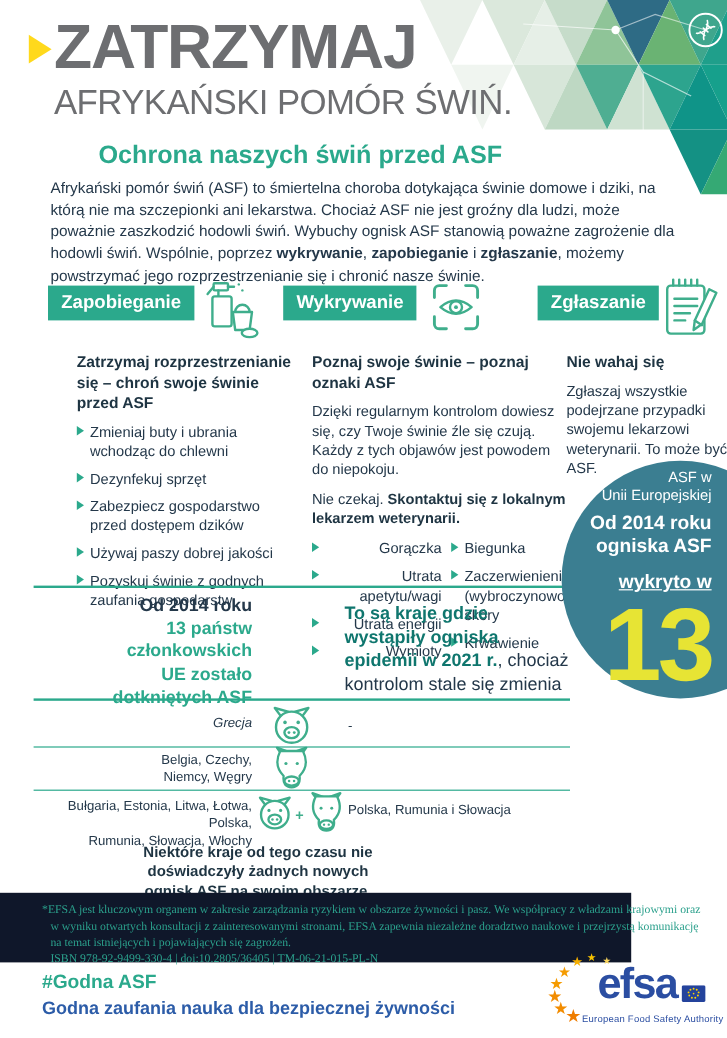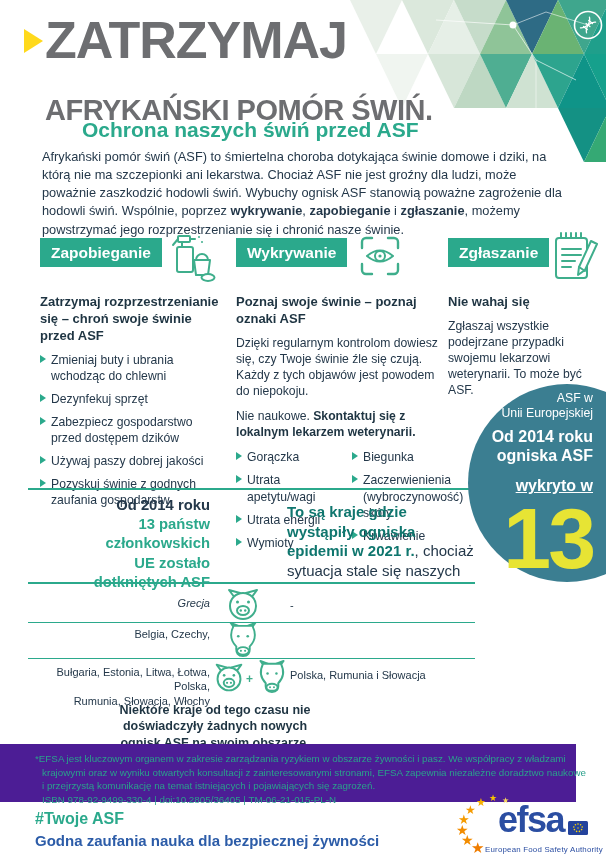--- a/index.html
+++ b/index.html
@@ -5,33 +5,33 @@
   html,body{margin:0;padding:0;background:#fff;}
   .page{position:relative;width:606px;height:865px;background:#fff;overflow:hidden;
         font-family:"Liberation Sans","DejaVu Sans",sans-serif;color:#24384A;}
   .abs{position:absolute;}
 
   
   .mosaic{position:absolute;top:0;right:0;width:320px;height:162px;}
   .brand-arrow{position:absolute;left:24px;top:29px;width:0;height:0;
       border-left:19px solid #FFD91C;border-top:12px solid transparent;border-bottom:12px solid transparent;}
   .title{position:absolute;left:45px;top:10px;font-size:52px;font-weight:800;color:#6D6E71;letter-spacing:-1px;}
-  .subtitle{position:absolute;left:45px;top:70px;font-size:29px;font-weight:700;color:#6D6E71;letter-spacing:-0.5px;margin-top:24px;}
+  .subtitle{position:absolute;left:45px;top:70px;font-size:29px;font-weight:400;color:#6D6E71;letter-spacing:-0.5px;}
 
   
   .intro-h{position:absolute;left:42px;top:118px;font-size:21px;font-weight:700;color:#2BA98C;margin-left:40px;}
   .intro-p{position:absolute;left:42px;top:148px;width:524px;font-size:12.8px;line-height:1.42;}
 
   
   .btn{position:absolute;top:238px;height:29px;line-height:29px;padding:0 11px;background:#2BA98C;
        color:#fff;font-size:15.5px;font-weight:700;}
   .icon{position:absolute;}
 
   
-  .col{position:absolute;top:294px;font-size:12.2px;line-height:1.32;}
+  .col{position:absolute;top:294px;font-size:12.2px;line-height:1.32;margin-left:24px;}
   .col h4{margin:0 0 7px 0;font-size:13px;line-height:1.3;color:#1E3442;}
   .col p{margin:0 0 9px 0;}
   ul.blist{list-style:none;margin:0;padding:0;}
   ul.blist li{position:relative;padding-left:11px;margin:0 0 7px 0;}
   .tri{position:absolute;left:0;top:3px;width:0;height:0;
        border-left:6px solid #2BA98C;border-top:4px solid transparent;border-bottom:4px solid transparent;}
   .sym-wrap{display:flex;gap:8px;}
   .sym-wrap ul.blist{flex:0 0 auto;}
   .sym-wrap li{margin-bottom:9px;}
 
@@ -55,21 +55,21 @@
   .stats-right b{color:#0f766e;}
 
   .trow-left{position:absolute;left:20px;width:190px;text-align:right;font-size:11px;line-height:1.3;}
   .trow-right{position:absolute;left:290px;width:200px;font-size:11px;line-height:1.3;}
   .plus{position:absolute;font-size:12px;font-weight:700;color:#3FAE8C;}
 
   .note{position:absolute;left:75px;top:702px;width:280px;text-align:center;
         font-size:12.5px;font-weight:700;line-height:1.3;color:#1E3442;}
 
   
-  .band{position:absolute;left:0;top:744px;width:576px;height:58px;background:#4c1d95;}
+  .band{position:absolute;left:0;top:744px;width:526px;height:58px;background:#0f172a;font-family:Liberation Serif, serif;}
   .band p{margin:0;padding-left:7px;text-indent:-7px;width:545px;
           font-size:9.8px;line-height:1.38;color:#2BA08C;}
   .band .inner{position:absolute;left:35px;top:8px;}
 
   
   .hashtag{position:absolute;left:35px;top:810px;font-size:16px;font-weight:700;color:#2BA98C;}
   .tagline{position:absolute;left:35px;top:832px;font-size:15px;font-weight:600;color:#2C5CA8;}
   .efsa{position:absolute;left:455px;top:797px;width:150px;height:62px;}
   .efsa .word{position:absolute;left:43px;top:2px;font-size:36px;font-weight:700;color:#2B4EA2;letter-spacing:-1.5px;}
   .efsa .sub{position:absolute;left:6px;top:48px;font-size:7.9px;color:#2B4EA2;letter-spacing:0.2px;padding-left:24px;}
@@ -164,23 +164,23 @@
       <li><span class="tri"></span><span>Dezynfekuj sprzęt</span></li>
       <li><span class="tri"></span><span>Zabezpiecz gospodarstwo przed dostępem dzików</span></li>
       <li><span class="tri"></span><span>Używaj paszy dobrej jakości</span></li>
       <li><span class="tri"></span><span>Pozyskuj świnie z godnych zaufania gospodarstw</span></li>
     </ul>
   </div>
 
   <div class="col" style="left:236px;width:215px;">
     <h4>Poznaj swoje świnie – poznaj oznaki ASF</h4>
     <p>Dzięki regularnym kontrolom dowiesz się, czy Twoje świnie źle się czują. Każdy z tych objawów jest powodem do niepokoju.</p>
-    <p><span>Nie naukowe. </span><b style="color:#1E3442;">Skontaktuj się z lokalnym lekarzem weterynarii.</b></p>
+    <p><span>Nie czekaj. </span><b style="color:#1E3442;">Skontaktuj się z lokalnym lekarzem weterynarii.</b></p>
     <div class="sym-wrap">
-      <ul class="blist" style="width:108px;">
+      <ul class="blist" style="width:108px;text-align:right;">
         <li><span class="tri"></span><span>Gorączka</span></li>
         <li><span class="tri"></span><span>Utrata apetytu/wagi</span></li>
         <li><span class="tri"></span><span>Utrata energii</span></li>
         <li><span class="tri"></span><span>Wymioty</span></li>
       </ul>
       <ul class="blist" style="width:100px;">
         <li><span class="tri"></span><span>Biegunka</span></li>
         <li><span class="tri"></span><span>Zaczerwienienia (wybroczynowość) skóry</span></li>
         <li><span class="tri"></span><span>Krwawienie</span></li>
       </ul>
@@ -210,21 +210,21 @@
   <div class="hr" style="top:488px;height:2px;"></div>
 
   <div class="stats-left">
     <div class="plain">Od 2014 roku</div>
     <div class="teal">13 państw</div>
     <div class="teal">członkowskich</div>
     <div class="teal">UE zostało</div>
     <div class="teal">dotkniętych ASF</div>
   </div>
 
-  <div class="stats-right"><b>To są kraje gdzie wystąpiły ogniska epidemii w 2021 r.</b><span>, chociaż sytuacja stale się naszych</span></div>
+  <div class="stats-right"><b>To są kraje gdzie wystąpiły ogniska epidemii w 2021 r.</b><span>, chociaż kontrolom stale się zmienia</span></div>
 
   <div class="hr" style="top:582px;height:2px;"></div>
 
   <div class="trow-left" style="top:596px;font-style:italic;">
     <div>Grecja</div>
   </div>
   <svg class="abs" style="left:225px;top:588px;" width="36" height="34" viewBox="0 0 36 34" fill="#ffffff" stroke="#3FAE8C" stroke-width="2" stroke-linejoin="round" stroke-linecap="round">
     <path d="M10,10 L4,2 L15,5"></path>
       <path d="M26,10 L32,2 L21,5"></path>
     <circle cx="18" cy="18" r="13"></circle>
@@ -234,20 +234,21 @@
     <circle cx="15.8" cy="22.5" r="1.2" fill="#3FAE8C" stroke="none"></circle>
     <circle cx="20.2" cy="22.5" r="1.2" fill="#3FAE8C" stroke="none"></circle>
   </svg>
   <div class="trow-right" style="top:598px;">
     <div>-</div>
   </div>
   <div class="hr" style="top:622px;height:1px;"></div>
 
   <div class="trow-left" style="top:627px;">
     <div>Belgia, Czechy,</div>
+    <div>Niemcy, Węgry</div>
   </div>
   <svg class="abs" style="left:226px;top:622px;" width="34" height="36" viewBox="0 0 36 38" fill="#ffffff" stroke="#3FAE8C" stroke-width="2" stroke-linejoin="round" stroke-linecap="round">
     <path d="M10,8 L5,1 L16,5"></path>
       <path d="M26,8 L31,1 L20,5"></path>
     <path d="M8,4 C4,12 5,20 11,26 C10,33 13,36 18,36 C23,36 26,33 25,26 C31,20 32,12 28,4 Z"></path>
     <circle cx="13" cy="15" r="1.4" fill="#3FAE8C" stroke="none"></circle>
     <circle cx="23" cy="15" r="1.4" fill="#3FAE8C" stroke="none"></circle>
     <ellipse cx="18" cy="30.5" rx="6.3" ry="4"></ellipse>
     <circle cx="15.8" cy="30.5" r="1.1" fill="#3FAE8C" stroke="none"></circle>
     <circle cx="20.2" cy="30.5" r="1.1" fill="#3FAE8C" stroke="none"></circle>
@@ -289,21 +290,21 @@
     <div>ognisk ASF na swoim obszarze.</div>
   </div>
 
   <div class="band">
     <div class="inner">
       <p><span>*</span><span>EFSA jest kluczowym organem w zakresie zarządzania ryzykiem w obszarze żywności i pasz. We współpracy z władzami krajowymi oraz w wyniku otwartych konsultacji z zainteresowanymi stronami, EFSA zapewnia niezależne doradztwo naukowe i przejrzystą komunikację na temat istniejących i pojawiających się zagrożeń.</span></p>
       <p style="text-indent:0;">ISBN 978-92-9499-330-4 | doi:10.2805/36405 | TM-06-21-015-PL-N</p>
     </div>
   </div>
 
-  <div class="hashtag">#Twoje ASF</div>
+  <div class="hashtag">#Godna ASF</div>
   <div class="tagline">Godna zaufania nauka dla bezpiecznej żywności</div>
 
   <div class="efsa">
     <span class="star" style="left:34px;top:-3px;font-size:9px;color:#F8C300;">★</span>
     <span class="star" style="left:21px;top:0px;font-size:11px;color:#F7B000;">★</span>
     <span class="star" style="left:10px;top:7px;font-size:12px;">★</span>
     <span class="star" style="left:3px;top:16px;font-size:13px;">★</span>
     <span class="star" style="left:1px;top:26px;font-size:14px;color:#F28C00;">★</span>
     <span class="star" style="left:6px;top:36px;font-size:14px;color:#F28C00;">★</span>
     <span class="star" style="left:16px;top:43px;font-size:15px;color:#EF7D00;">★</span>

